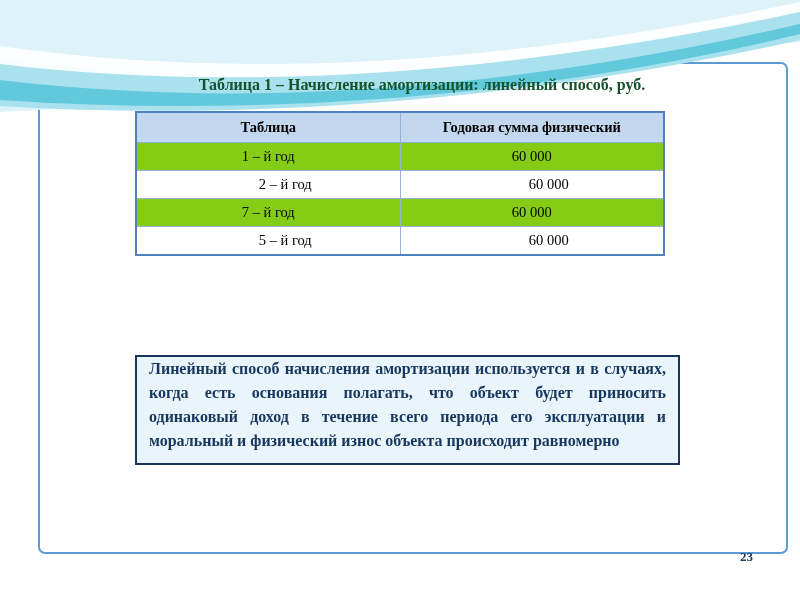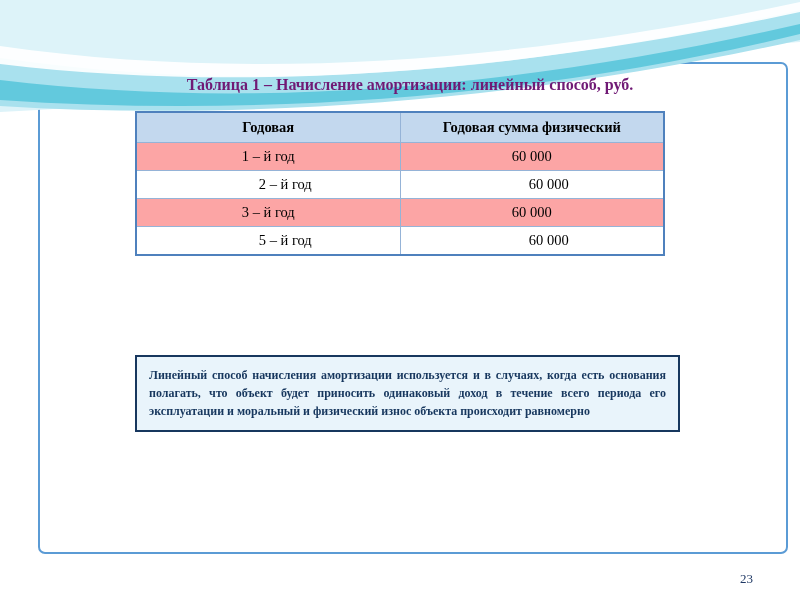--- a/index.html
+++ b/index.html
@@ -18,23 +18,23 @@
   .frame {
     position: absolute; left: 38px; top: 62px;
     width: 750px; height: 492px;
     border: 2px solid #5b9bd5;
     border-radius: 7px;
     box-sizing: border-box;
     z-index: 0;
     background: #ffffff;
   }
   .title {
-    position: absolute; left: 60px; top: 76px; width: 700px;
+    position: absolute; left: 72px; top: 76px; width: 700px;
     text-align: center;
-    font-size: 16px; font-weight: bold; color: #701a75;
+    font-size: 16px; font-weight: bold; color: #14532d;
     z-index: 2;
   }
   table.amort {
     position: absolute; left: 135px; top: 111px;
     width: 530px;
     border-collapse: collapse;
     table-layout: fixed;
     font-size: 14.5px; color: #000;
     z-index: 2;
     border: 2px solid #4f81bd;
@@ -44,40 +44,41 @@
     text-align: center;
     padding: 4px 6px;
     vertical-align: middle;
   }
   table.amort thead th {
     background: #c3d8ee;
     font-weight: bold;
     height: 21px;
   }
   table.amort td { height: 19px; }
-  tr.shaded td { background: #fca5a5; }
+  tr.shaded td { background: #84cc16; }
   tr.plain td  { background: #ffffff; padding-left: 40px; }
   tr.tall td   { height: 58px; }
   .note {
     position: absolute; left: 135px; top: 355px;
     width: 545px;
     box-sizing: border-box;
     border: 2px solid #17375e;
     background: #e9f4fb;
-    padding: 9px 12px 10px 12px;
-    font-size: 12px; font-weight: bold; color: #17375e;
+    padding: 0 12px 10px 12px;
+    font-size: 16px; font-weight: bold; color: #17375e;
     text-align: justify;
     line-height: 1.5;
     z-index: 2;
   }
   .page-number {
-    position: absolute; left: 740px; top: 571px;
+    position: absolute; left: 740px; top: 549px;
     width: 40px; text-align: left;
     font-size: 13px; color: #1f3864;
     z-index: 2;
+    font-weight: bold;
   }
 </style>
 </head>
 <body>
 
 <div class="slide">
 
   <div class="frame"></div>
 
   <svg class="waves" width="800" height="140" viewBox="0 0 800 140" aria-hidden="true">
@@ -85,35 +86,35 @@
     <path d="M0,58 C260,96 520,72 800,10 V40 C540,98 260,122 0,106 Z" fill="#a9e1ee"></path>
     <path d="M0,80 C270,112 540,84 800,24 V34 C545,96 265,118 0,100 Z" fill="#62c9dd"></path>
     <path d="M0,46 C250,82 520,62 800,2 V12 C520,72 250,94 0,64 Z" fill="#ffffff" opacity="0.92"></path>
   </svg>
 
   <div class="title">Таблица 1 – Начисление амортизации: линейный способ, руб.</div>
 
   <table class="amort">
     <thead>
       <tr>
-        <th>Годовая</th>
+        <th>Таблица</th>
         <th>Годовая сумма физический</th>
       </tr>
     </thead>
     <tbody>
       <tr class="shaded">
         <td>1 – й год</td>
         <td>60 000</td>
       </tr>
       <tr class="plain">
         <td>2 – й год</td>
         <td>60 000</td>
       </tr>
       <tr class="shaded">
-        <td>3 – й год</td>
+        <td>7 – й год</td>
         <td>60 000</td>
       </tr>
       <tr class="plain">
         <td>5 – й год</td>
         <td>60 000</td>
       </tr>
     </tbody>
   </table>
 
   <div class="note">

